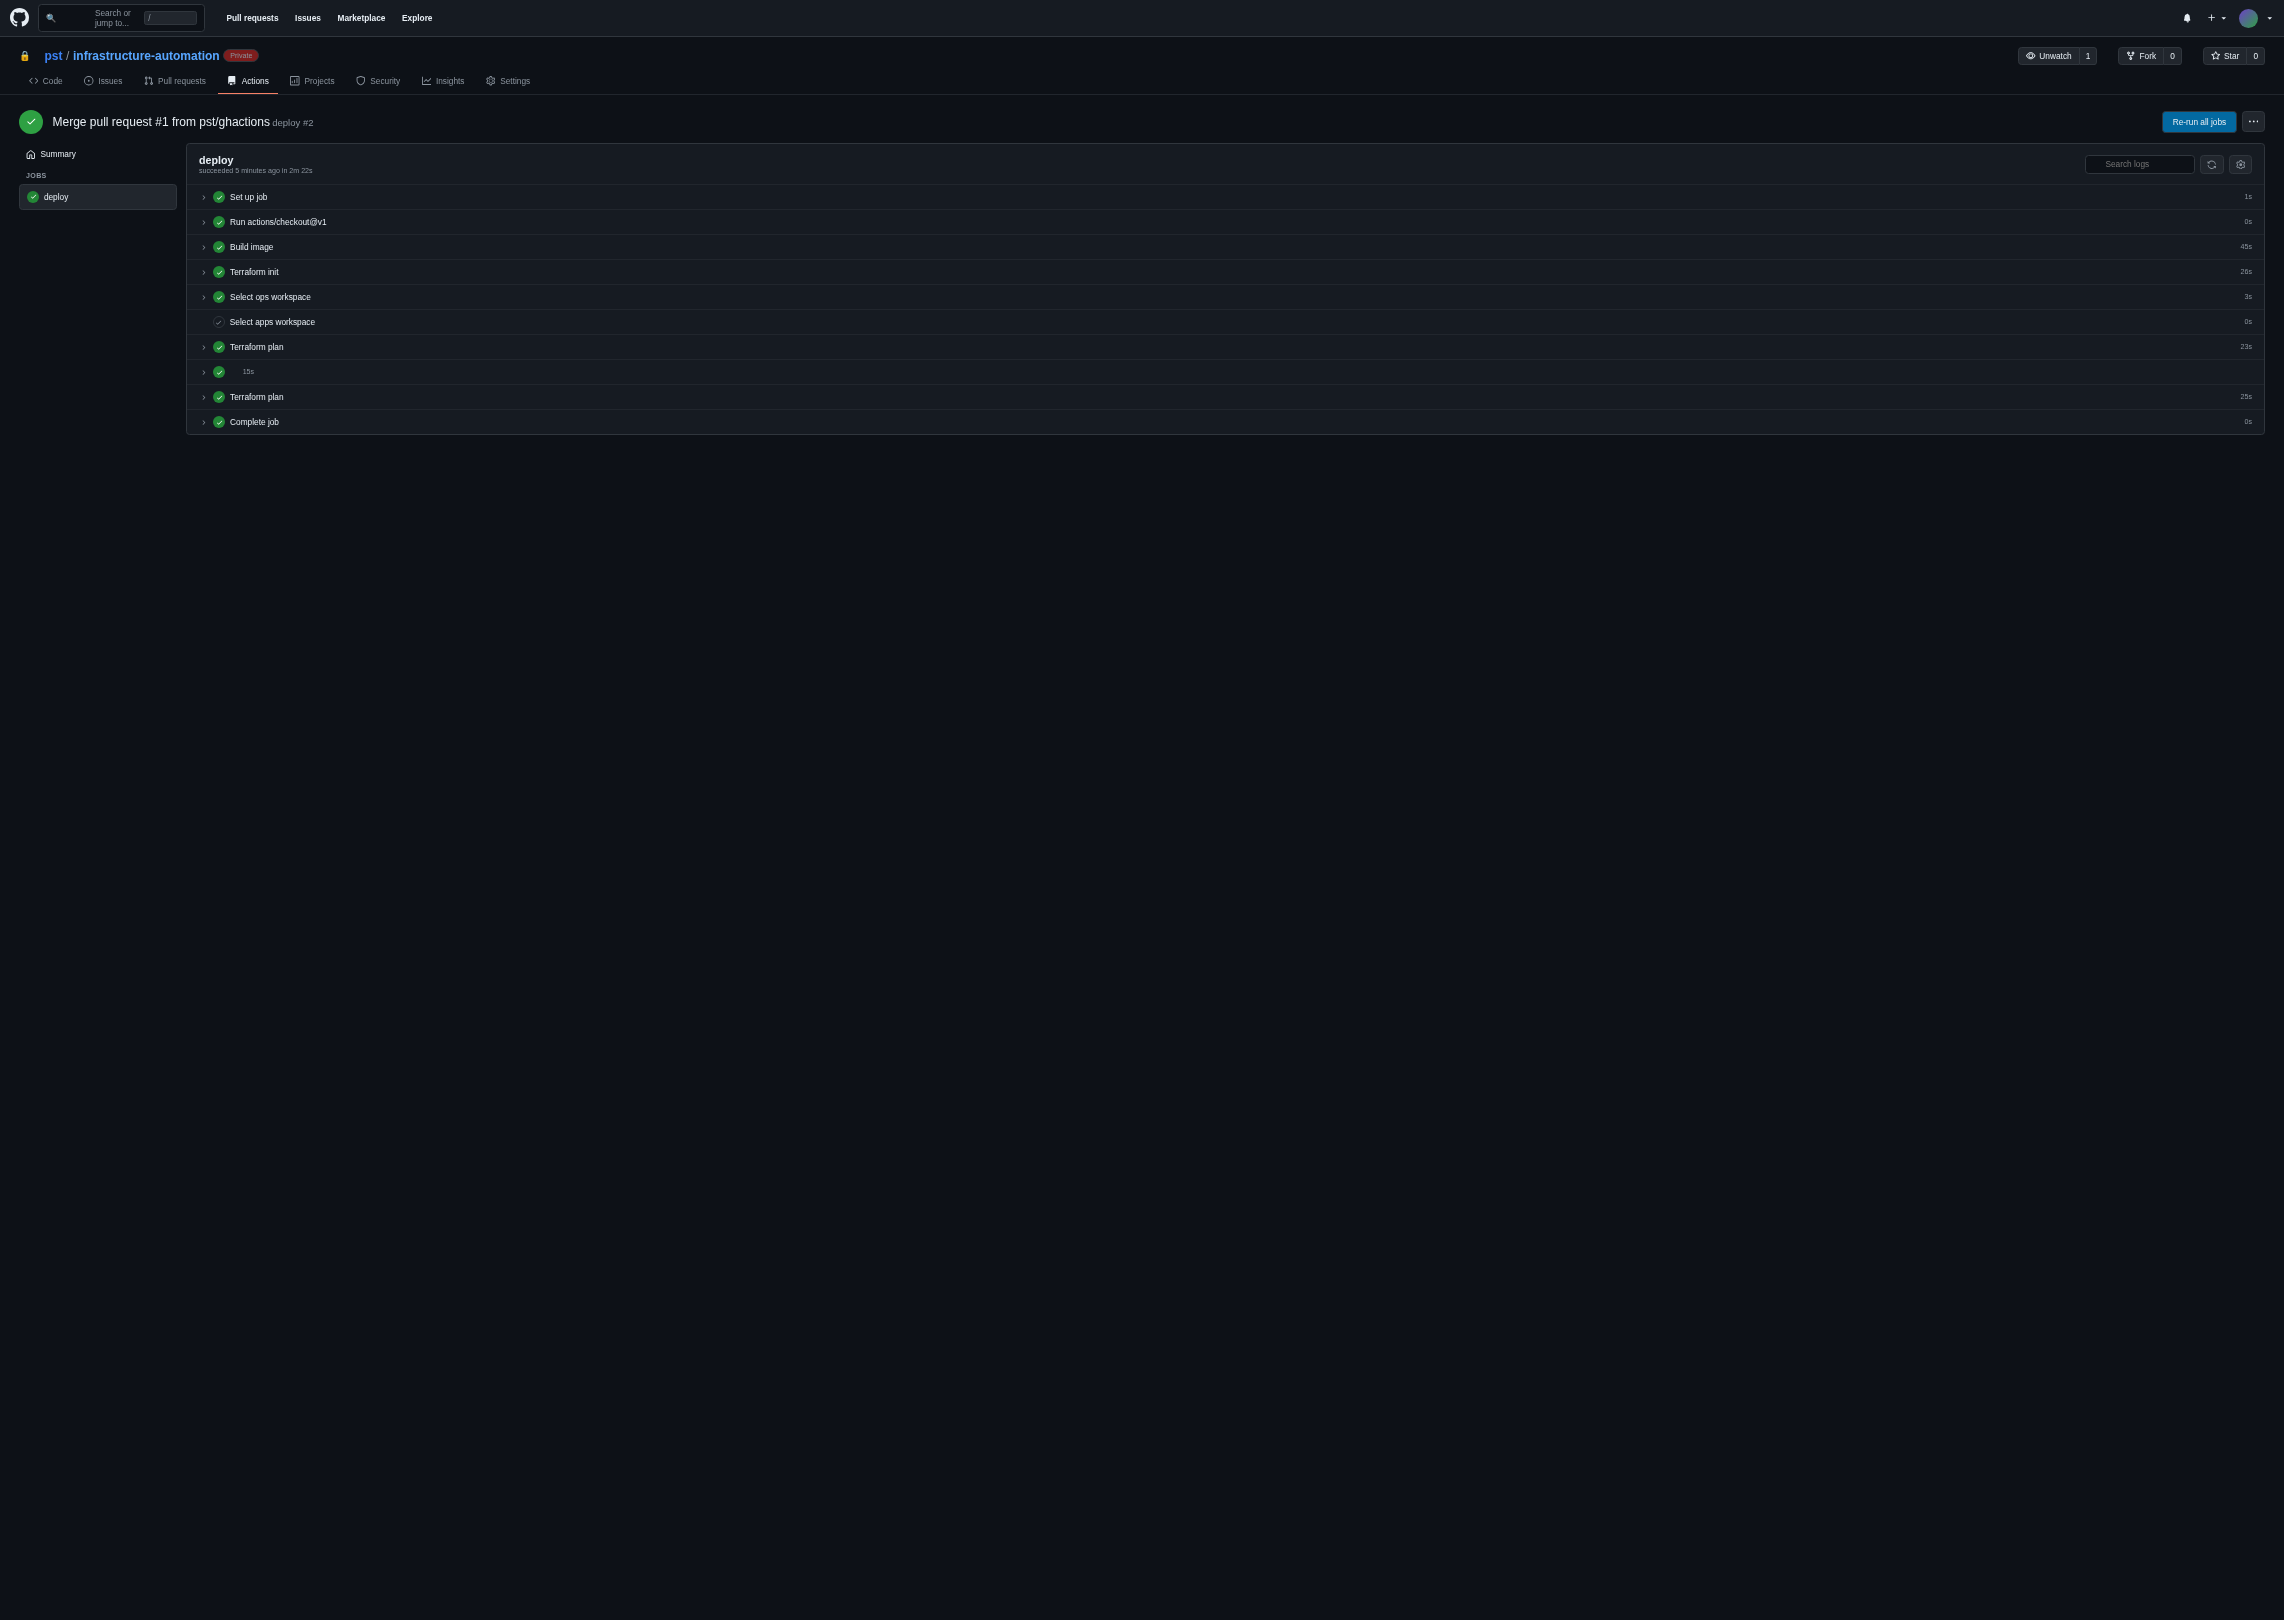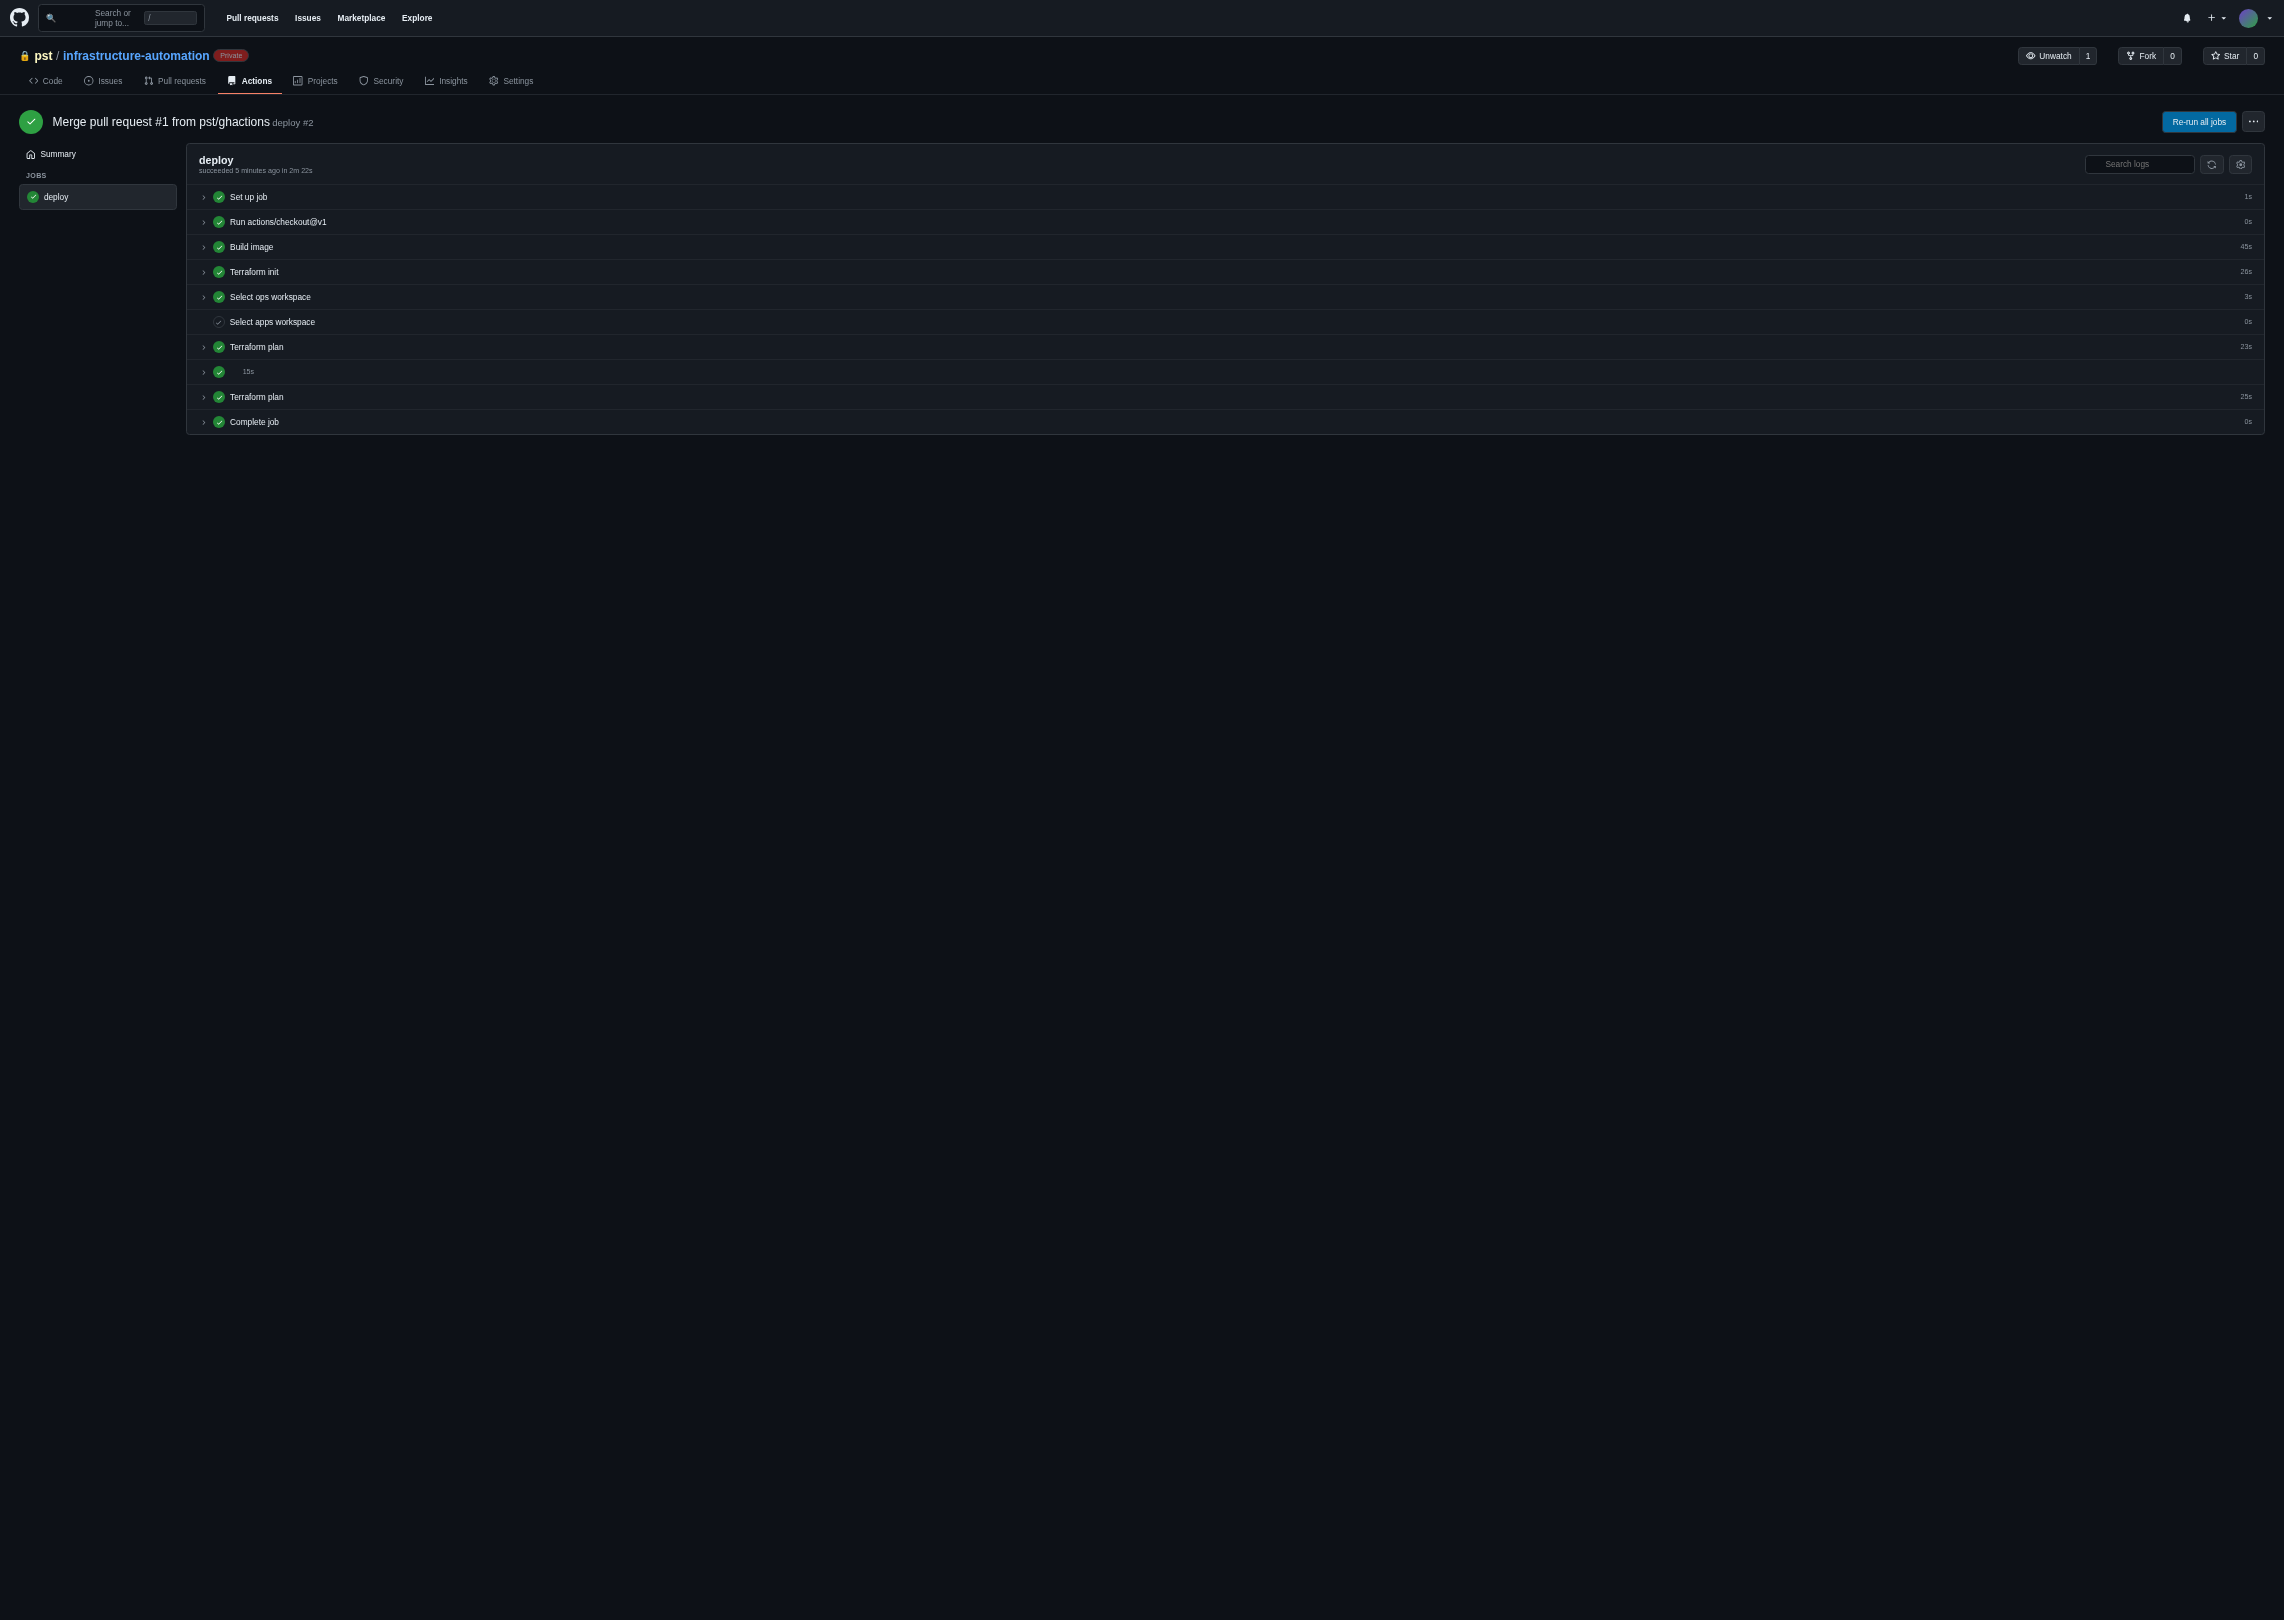--- a/index.html
+++ b/index.html
@@ -100,23 +100,24 @@
       display: flex;
       align-items: center;
       gap: 3.6px;
       font-size: 12px;
     }
     .repo-lock {
       color: #8b949e;
       font-size: 9.5px;
     }
     .repo-owner {
-      color: #fef9c3;
+      color: #3b82f6;
       text-decoration: none;
       font-weight: 600;
+      margin-left: 10px;
     }
     .repo-sep { color: #8b949e; font-weight: 300; }
     .repo-name {
       color: #58a6ff;
       text-decoration: none;
       font-weight: 600;
     }
     .private-badge {
       background: #7f1d1d;
       border: 0.6px solid #30363d;
@@ -182,21 +183,21 @@
       white-space: nowrap;
       cursor: pointer;
       background: none;
       border-top: none;
       border-left: none;
       border-right: none;
     }
     .nav-tab.active {
       color: #e6edf3;
       border-bottom-color: #f78166;
-      font-weight: 700;
+      font-weight: 400;
     }
 
     
     .workflow-header {
       padding: 14.3px 19px 9.5px;
       display: flex;
       align-items: center;
       gap: 9.5px;
     }
     .success-circle {

